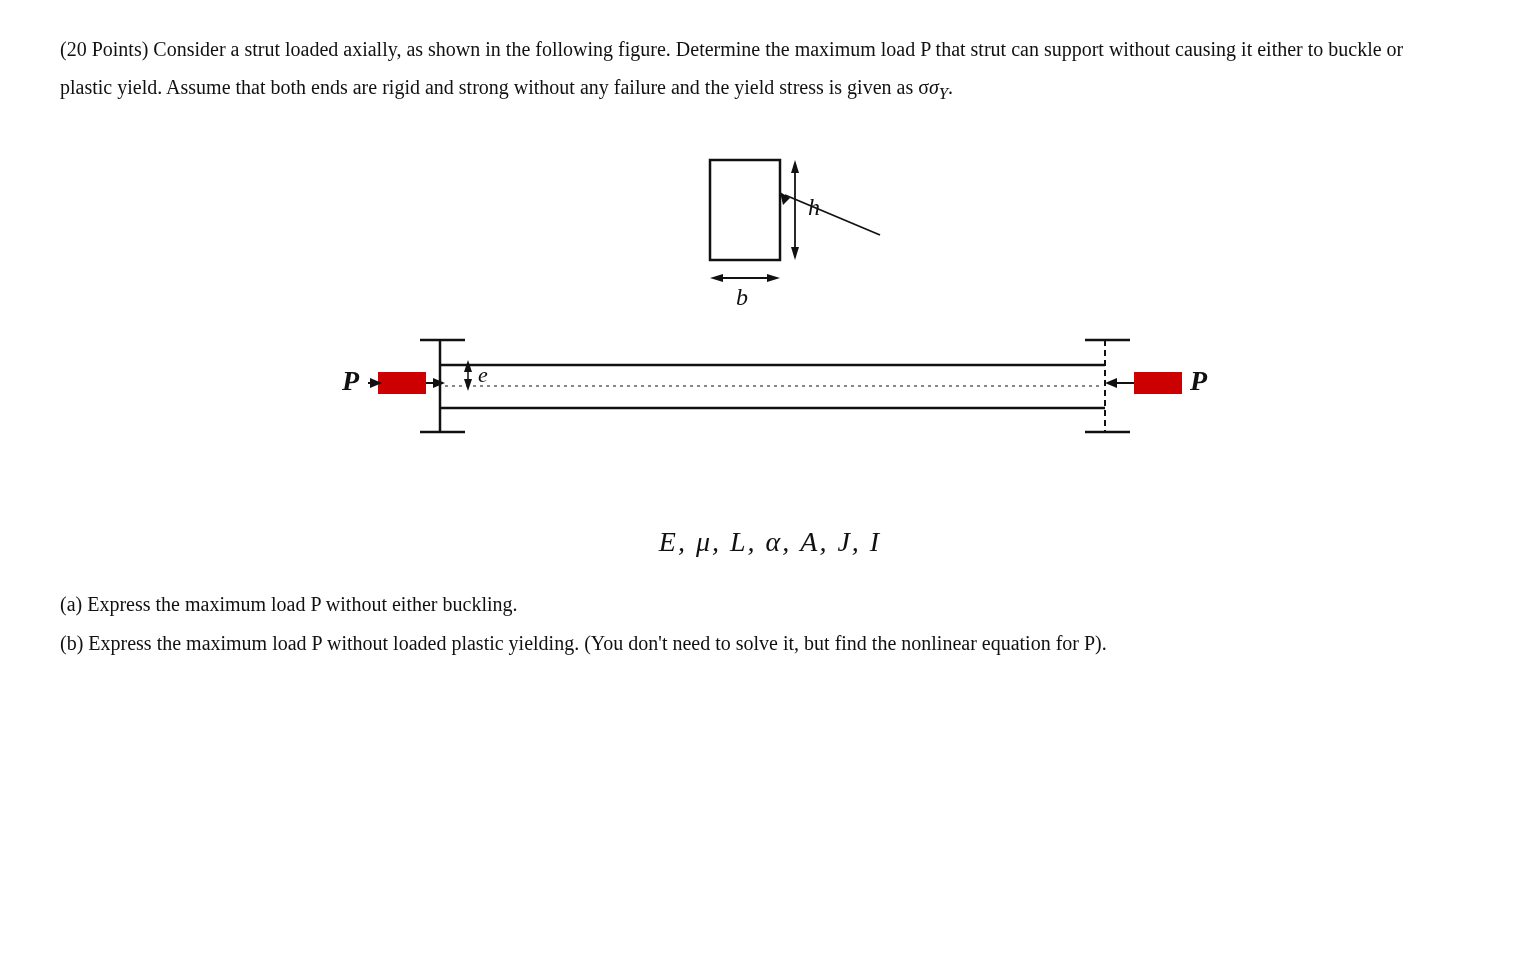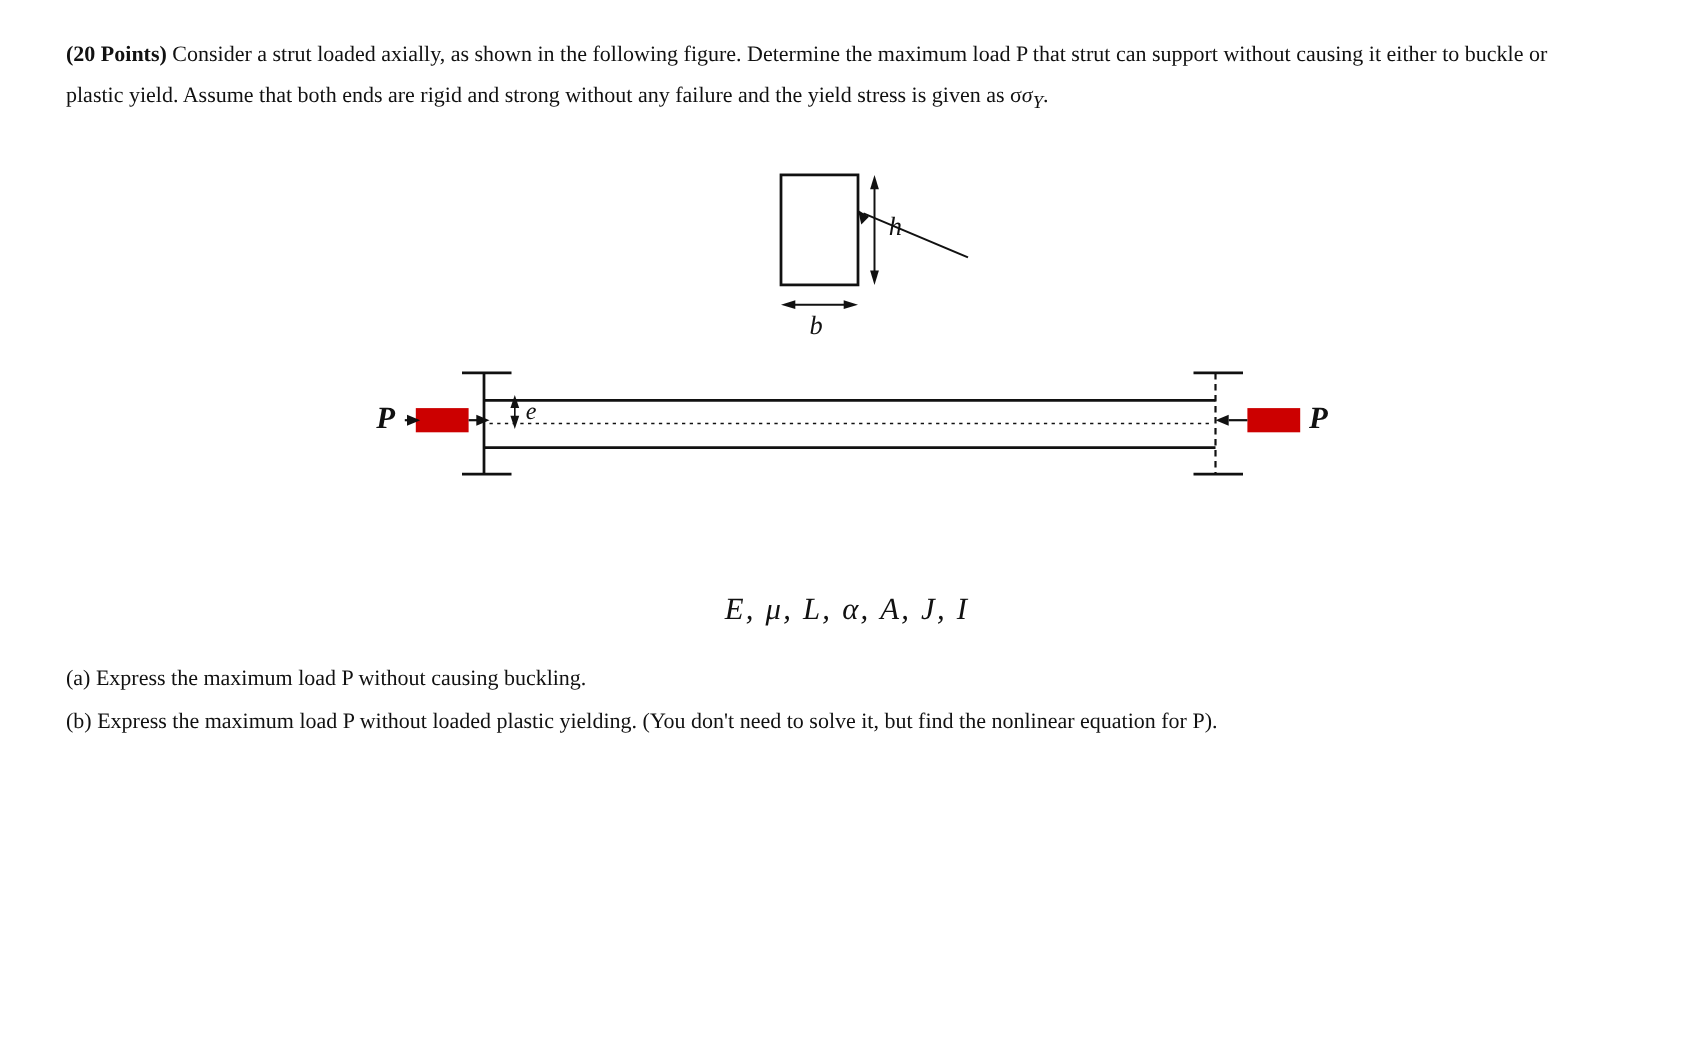--- a/index.html
+++ b/index.html
@@ -15,37 +15,37 @@
 
     .problem-text {
       line-height: 1.9;
       max-width: 1380px;
     }
 
     .problem-text p {
       margin-bottom: 0;
     }
 
-    .bold { font-weight: bold; }
+    .bold { font-weight: normal; }
 
     .figure-area {
       display: flex;
       flex-direction: column;
       align-items: center;
       margin: 30px 0 10px 0;
     }
 
     .figure-svg {
       display: block;
     }
 
     .params-label {
       font-style: italic;
       font-size: 28px;
-      margin-top: 20px;
+      margin-top: 6px;
       letter-spacing: 2px;
     }
 
     .sub-questions {
       margin-top: 28px;
       max-width: 1380px;
       line-height: 1.85;
       font-size: 20px;
     }
 
@@ -123,15 +123,15 @@
     <line x1="797" y1="243" x2="814" y2="243" stroke="#111" stroke-width="2"></line>
 
     <text x="870" y="250" font-family="Times New Roman" font-style="italic" font-size="28" font-weight="bold" fill="#111">P</text>
 
   </svg>
 
   <div class="params-label">E, μ, L, α, A, J, I</div>
 </div>
 
 <div class="sub-questions">
-  <p>(a) Express the maximum load P without causing buckling.</p>
+  <p>(a) Express the maximum load P without either buckling.</p>
   <p>(b) Express the maximum load P without loaded plastic yielding. (You don't need to solve it, but find the nonlinear equation for P).</p>
 </div>
 
 </body></html>

